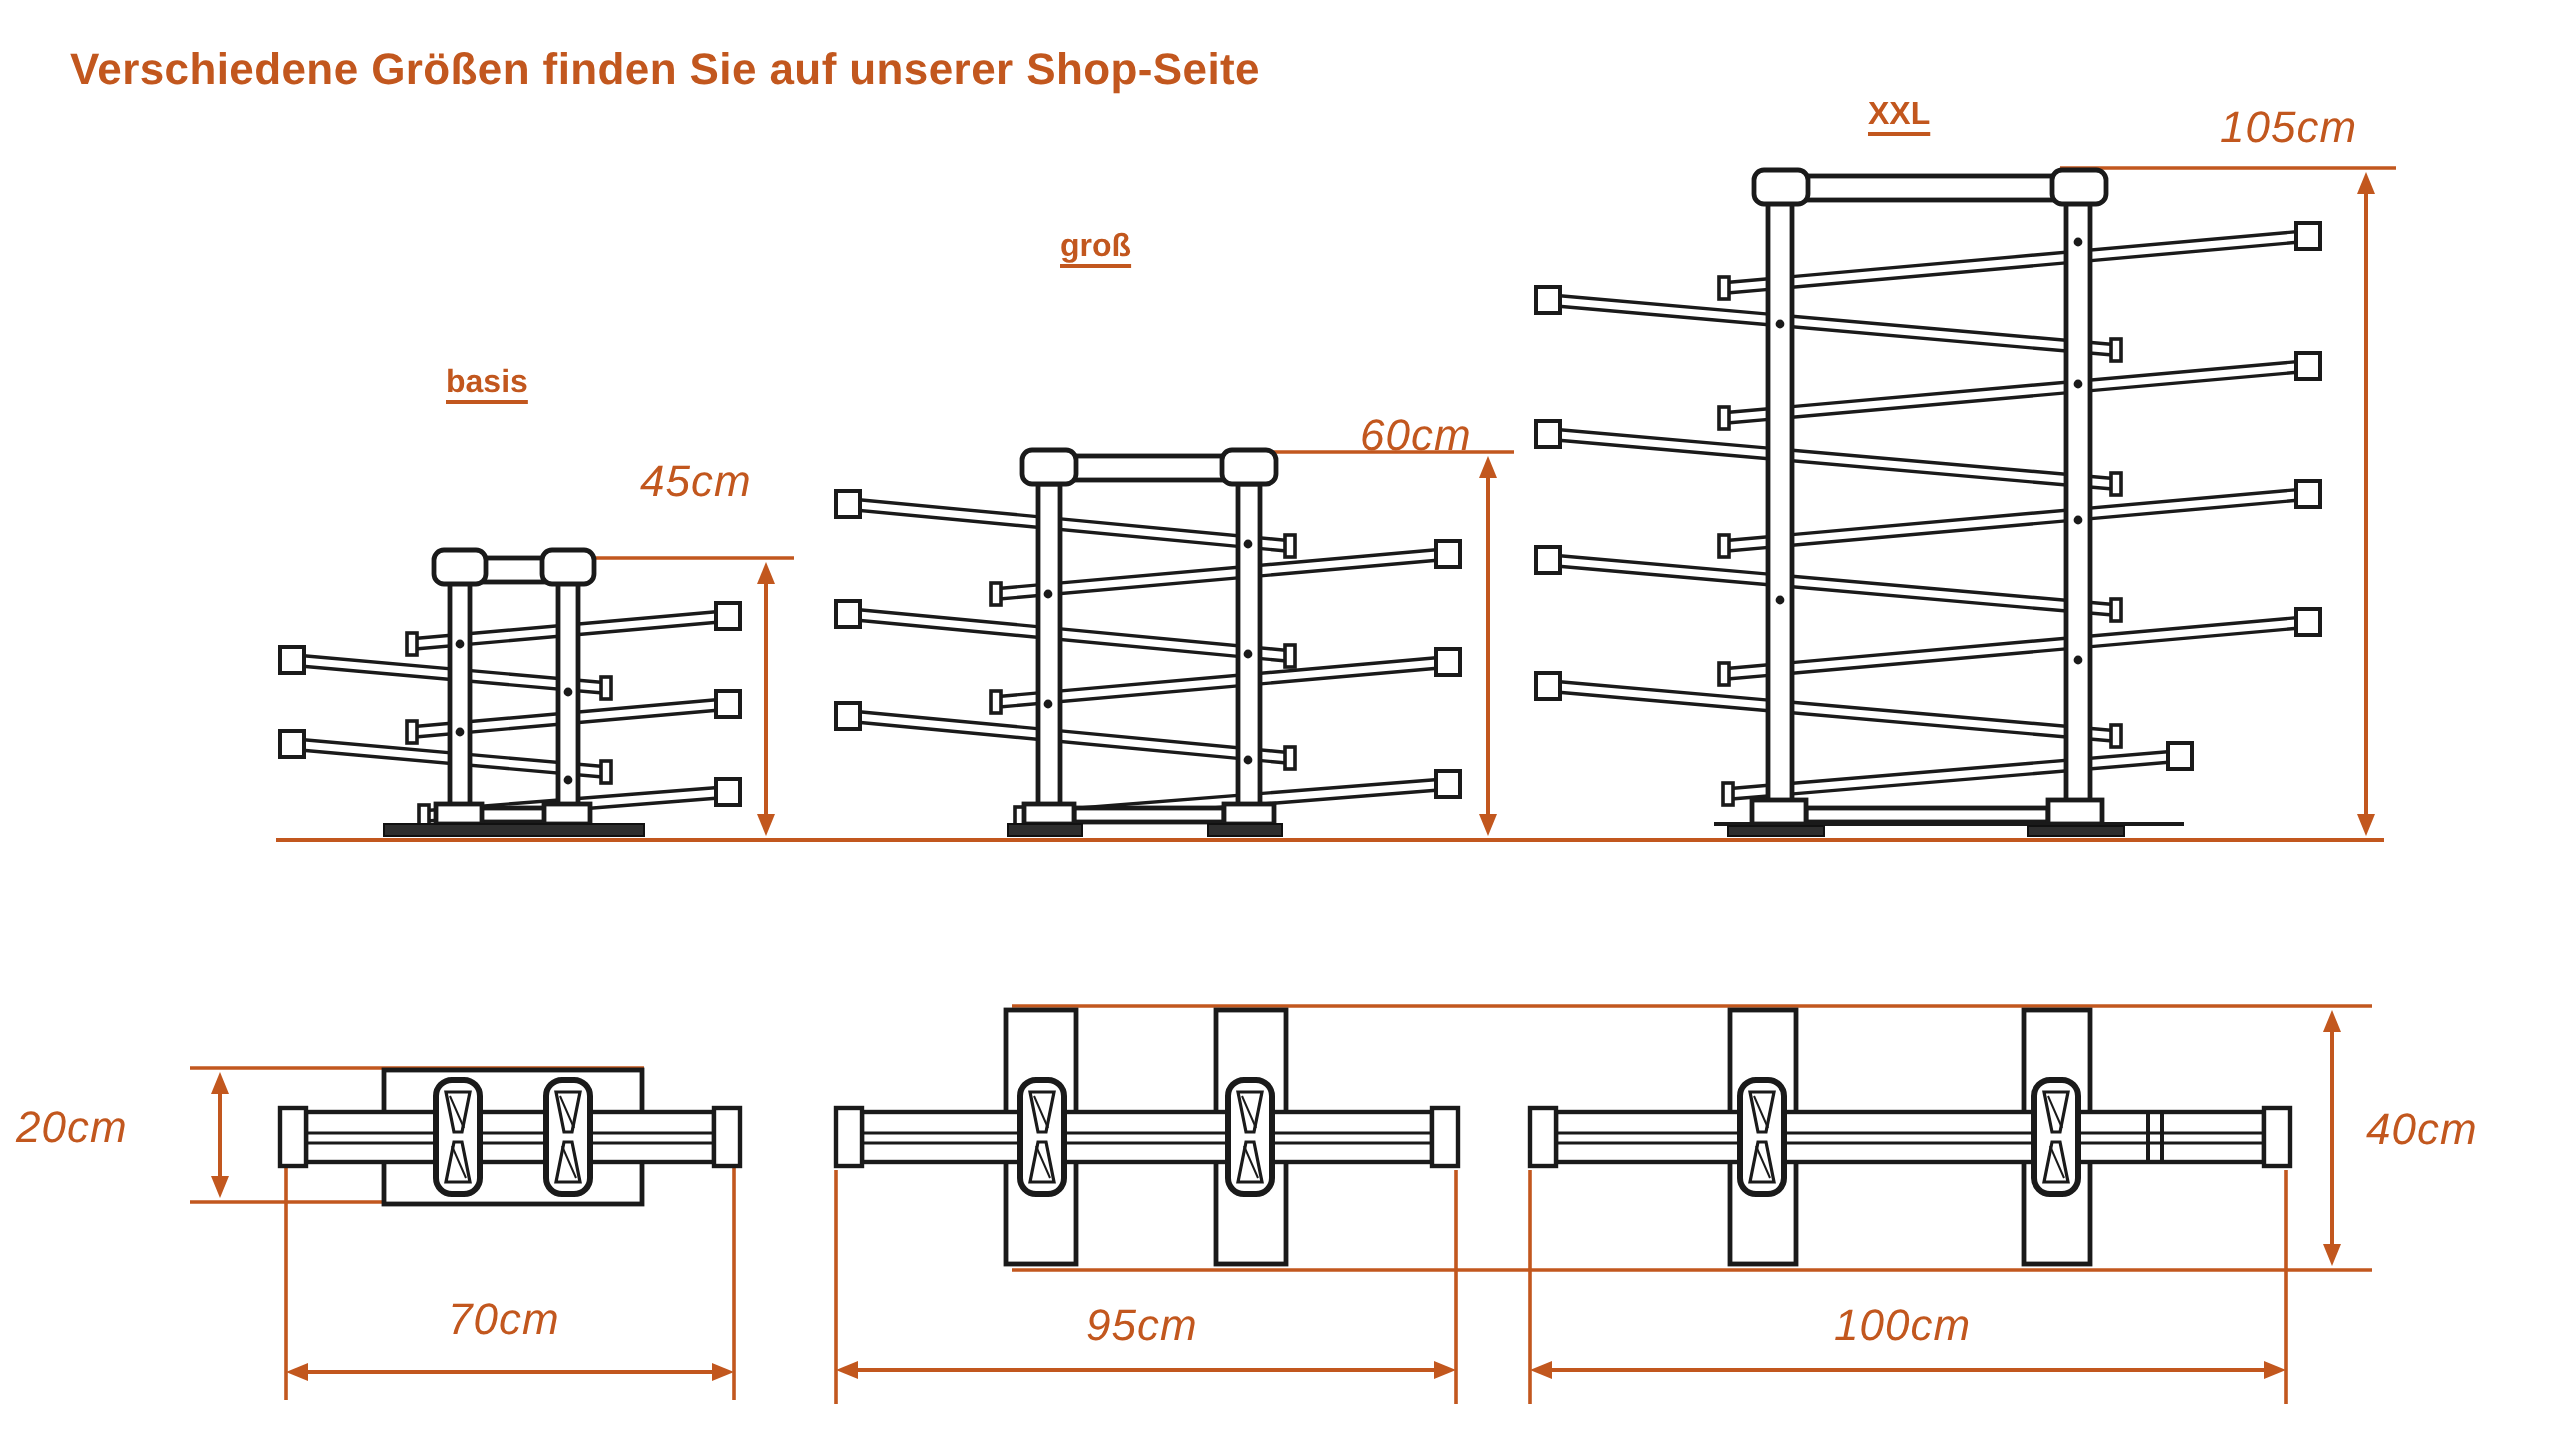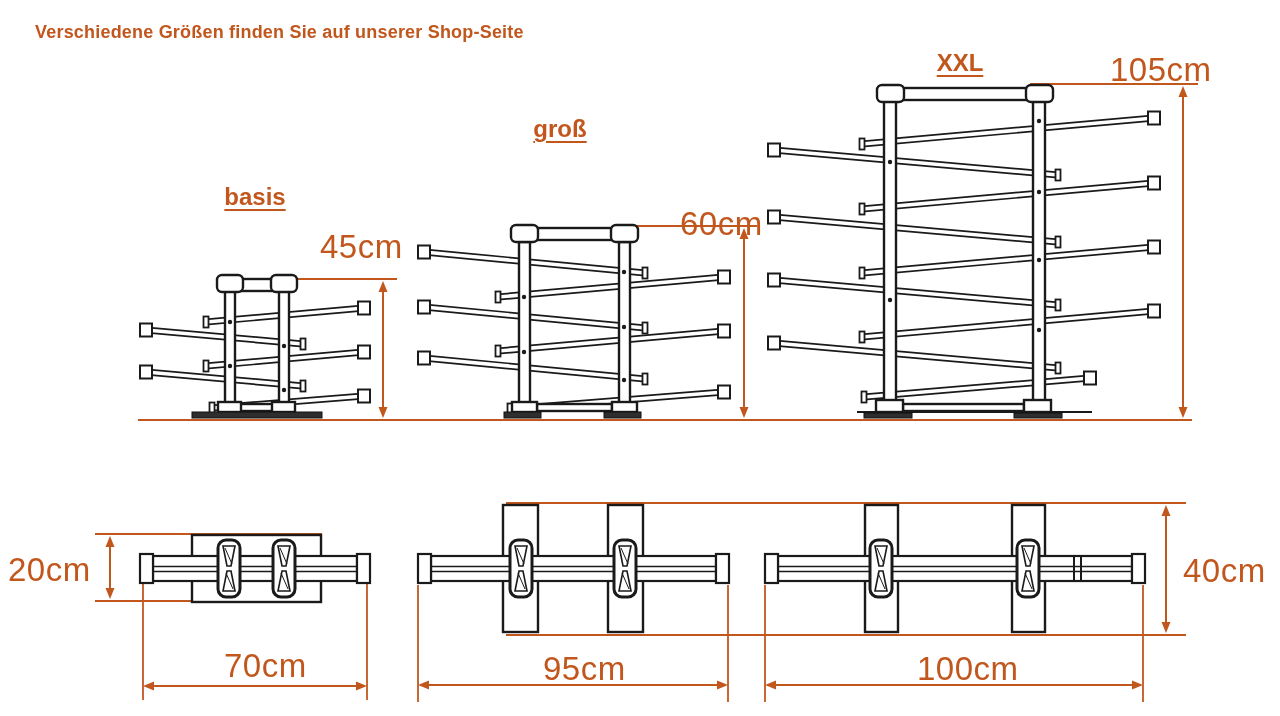--- a/index.html
+++ b/index.html
@@ -2,24 +2,24 @@
 <html><head>
 <meta charset="utf-8">
 <style>
   html,body{margin:0;padding:0;background:#fff;}
   .canvas{
     position:relative;width:1280px;height:716px;background:#ffffff;
     font-family:"Liberation Sans",sans-serif;overflow:hidden;
   }
   .canvas svg{position:absolute;left:0;top:0;}
   .lbl{position:absolute;color:#C2571E;white-space:nowrap;}
-  .title{left:35px;top:22px;font-size:18px;font-weight:bold;letter-spacing:.2px;text-align:center;}
-  .size-name{font-size:24px;font-weight:bold;text-decoration:underline;
-    text-decoration-thickness:2px;text-underline-offset:4px;text-align:center;}
-  .dim{font-size:33px;font-weight:normal;letter-spacing:.5px;}
+  .title{left:35px;top:22px;font-size:22px;font-weight:bold;letter-spacing:.2px;text-align:center;}
+  .size-name{font-size:16px;font-weight:bold;text-decoration:underline;
+    text-decoration-thickness:2px;text-underline-offset:4px;text-align:left;}
+  .dim{font-size:22px;font-weight:normal;letter-spacing:.5px;font-style:italic;}
 </style>
 </head>
 <body>
 
 <div class="canvas">
   <svg id="art" width="1280" height="716" viewBox="0 0 1280 716">
       <g>
         <line x1="138" y1="420" x2="1192" y2="420" stroke="#C2571E" stroke-width="2"></line>
       </g>
       <g>

